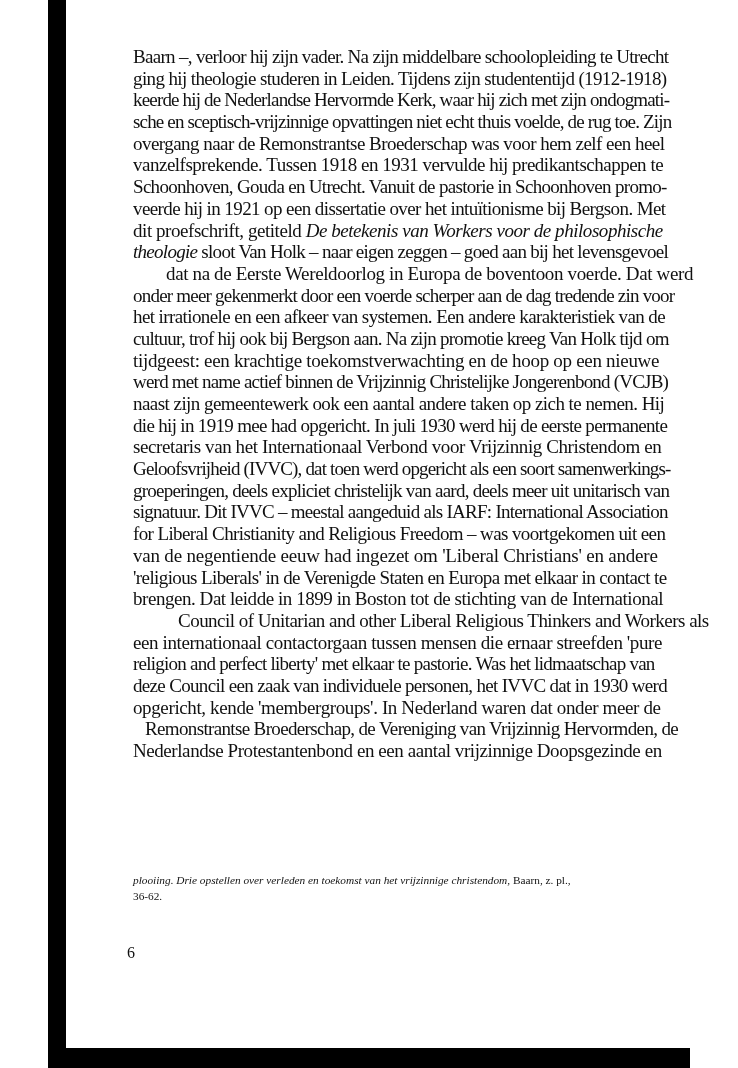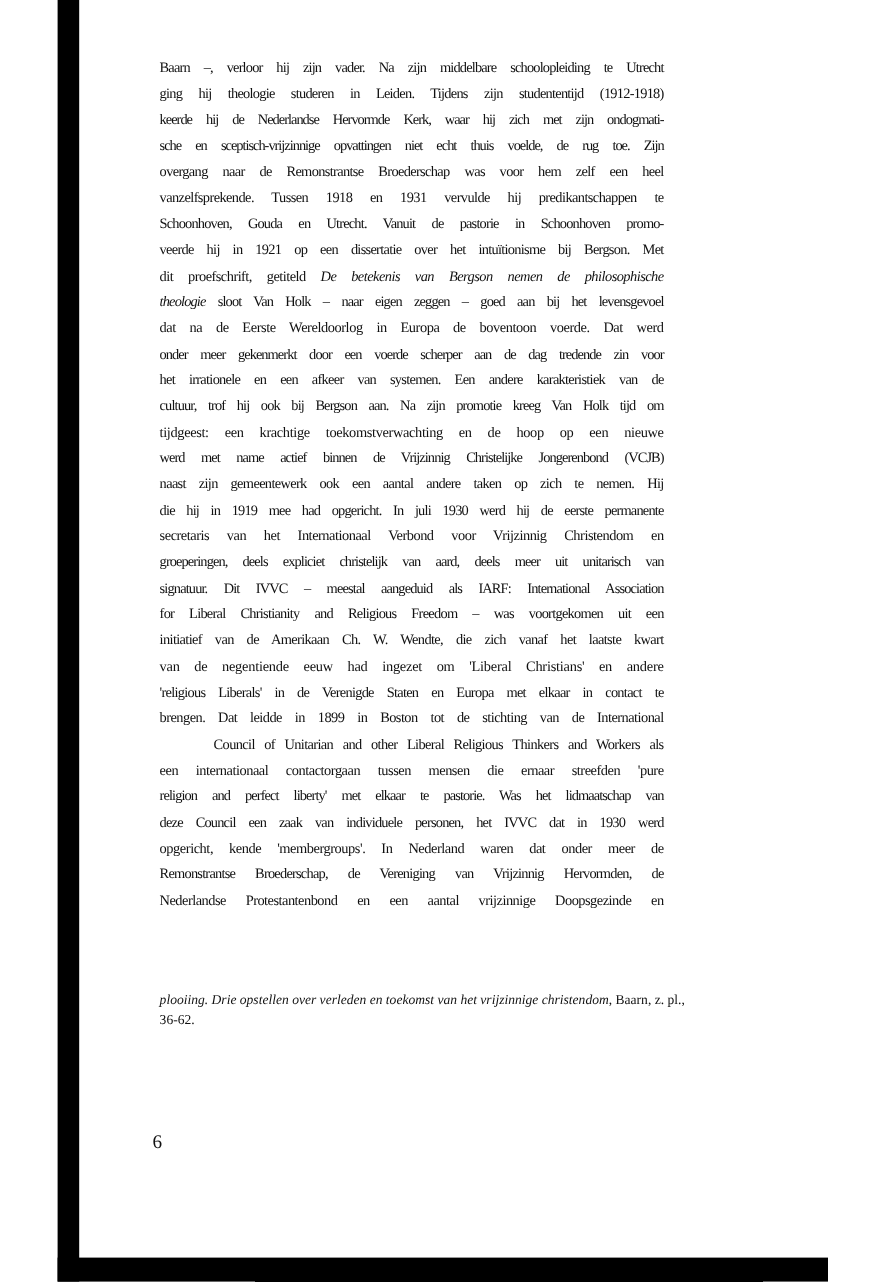--- a/index.html
+++ b/index.html
@@ -2,30 +2,30 @@
 <html><head>
 <meta charset="utf-8">
 <style>
   html, body { margin: 0; padding: 0; background: #ffffff; }
   body { width: 738px; height: 1068px; position: relative; overflow: hidden; }
   .left-bar { position: absolute; left: 48px; top: 0; width: 18px; height: 1068px; background: #000; }
   .bottom-bar { position: absolute; left: 48px; top: 1048px; width: 642px; height: 20px; background: #000; }
   .page { position: absolute; left: 133px; top: 46px; width: 420px; }
   .body-text {
     font-family: "Liberation Serif", "DejaVu Serif", serif;
-    font-size: 12px;
+    font-size: 19px;
     line-height: 21.7px;
     color: #111;
     text-align: justify;
     text-align-last: justify;
     margin: 0;
   }
   .line { display: block; white-space: nowrap; text-align: justify; text-align-last: justify; height: 21.7px; overflow: visible; }
   .footnote {
-    position: absolute; left: 133px; top: 826px; width: 420px;
+    position: absolute; left: 133px; top: 872px; width: 420px;
     font-family: "Liberation Serif", "DejaVu Serif", serif;
     font-size: 11.3px; line-height: 16px; color: #111;
   }
   .footnote .fn-line { display: block; white-space: nowrap; }
   .footnote em { font-style: italic; }
   .page-number {
     position: absolute; left: 127px; top: 944px;
     font-family: "Liberation Serif", "DejaVu Serif", serif;
     font-size: 16px; color: #111;
   }
@@ -40,44 +40,44 @@
 <div class="page">
   <div class="body-text" id="body-text">
       <div class="line" style="white-space: nowrap; letter-spacing: -0.692308px;">Baarn –, verloor hij zijn vader. Na zijn middelbare schoolopleiding te Utrecht</div>
       <div class="line" style="white-space: nowrap; letter-spacing: -0.623377px;">ging hij theologie studeren in Leiden. Tijdens zijn studententijd (1912-1918)</div>
       <div class="line" style="white-space: nowrap; letter-spacing: -0.826667px;">keerde hij de Nederlandse Hervormde Kerk, waar hij zich met zijn ondogmati-</div>
       <div class="line" style="white-space: nowrap; letter-spacing: -0.841463px;">sche en sceptisch-vrijzinnige opvattingen niet echt thuis voelde, de rug toe. Zijn</div>
       <div class="line" style="white-space: nowrap; letter-spacing: -0.542857px;">overgang naar de Remonstrantse Broederschap was voor hem zelf een heel</div>
       <div class="line" style="white-space: nowrap; letter-spacing: -0.492958px;">vanzelfsprekende. Tussen 1918 en 1931 vervulde hij predikantschappen te</div>
       <div class="line" style="white-space: nowrap; letter-spacing: -0.690141px;">Schoonhoven, Gouda en Utrecht. Vanuit de pastorie in Schoonhoven promo-</div>
       <div class="line" style="white-space: nowrap; letter-spacing: -0.597403px;">veerde hij in 1921 op een dissertatie over het intuïtionisme bij Bergson. Met</div>
-      <div class="line" style="white-space: nowrap; letter-spacing: -0.445946px;"><span>dit proefschrift, getiteld </span><em>De betekenis van Bergson nemen de philosophische</em><span></span></div>
+      <div class="line" style="white-space: nowrap; letter-spacing: -0.445946px;"><span>dit proefschrift, getiteld </span><em>De betekenis van Workers voor de philosophische</em><span></span></div>
       <div class="line" style="white-space: nowrap; letter-spacing: -0.710526px;"><span></span><em>theologie</em><span> sloot Van Holk – naar eigen zeggen – goed aan bij het levensgevoel</span></div>
-      <div class="line" style="white-space: nowrap; letter-spacing: -0.362319px;">dat na de Eerste Wereldoorlog in Europa de boventoon voerde. Dat werd</div>
+      <div class="line" style="white-space: nowrap; letter-spacing: -0.362319px; margin-left: 33px;">dat na de Eerste Wereldoorlog in Europa de boventoon voerde. Dat werd</div>
       <div class="line" style="white-space: nowrap; letter-spacing: -0.786667px;">onder meer gekenmerkt door een voerde scherper aan de dag tredende zin voor</div>
       <div class="line" style="white-space: nowrap; letter-spacing: -0.592105px;">het irrationele en een afkeer van systemen. Een andere karakteristiek van de</div>
       <div class="line" style="white-space: nowrap; letter-spacing: -0.730769px;">cultuur, trof hij ook bij Bergson aan. Na zijn promotie kreeg Van Holk tijd om</div>
       <div class="line" style="white-space: nowrap; letter-spacing: -0.304348px;">tijdgeest: een krachtige toekomstverwachting en de hoop op een nieuwe</div>
       <div class="line" style="white-space: nowrap; letter-spacing: -0.783784px;">werd met name actief binnen de Vrijzinnig Christelijke Jongerenbond (VCJB)</div>
       <div class="line" style="white-space: nowrap; letter-spacing: -0.547945px;">naast zijn gemeentewerk ook een aantal andere taken op zich te nemen. Hij</div>
       <div class="line" style="white-space: nowrap; letter-spacing: -0.675325px;">die hij in 1919 mee had opgericht. In juli 1930 werd hij de eerste permanente</div>
       <div class="line" style="white-space: nowrap; letter-spacing: -0.402778px;">secretaris van het Internationaal Verbond voor Vrijzinnig Christendom en</div>
+      <div class="line" style="white-space: nowrap; letter-spacing: -0.842105px;">Geloofsvrijheid (IVVC), dat toen werd opgericht als een soort samenwerkings-</div>
       <div class="line" style="white-space: nowrap; letter-spacing: -0.753086px;">groeperingen, deels expliciet christelijk van aard, deels meer uit unitarisch van</div>
       <div class="line" style="white-space: nowrap; letter-spacing: -0.72px;">signatuur. Dit IVVC – meestal aangeduid als IARF: International Association</div>
       <div class="line" style="white-space: nowrap; letter-spacing: -0.616438px;">for Liberal Christianity and Religious Freedom – was voortgekomen uit een</div>
-      <div class="line" style="white-space: nowrap; letter-spacing: -0.533333px;">initiatief van de Amerikaan Ch. W. Wendte, die zich vanaf het laatste kwart</div>
       <div class="line" style="white-space: nowrap; letter-spacing: -0.202899px;">van de negentiende eeuw had ingezet om 'Liberal Christians' en andere</div>
       <div class="line" style="white-space: nowrap; letter-spacing: -0.602564px;">'religious Liberals' in de Verenigde Staten en Europa met elkaar in contact te</div>
       <div class="line" style="white-space: nowrap; letter-spacing: -0.453333px;">brengen. Dat leidde in 1899 in Boston tot de stichting van de International</div>
       <div class="line" style="white-space: nowrap; letter-spacing: -0.520548px; margin-left: 45px;">Council of Unitarian and other Liberal Religious Thinkers and Workers als</div>
       <div class="line" style="white-space: nowrap; letter-spacing: -0.39726px;">een internationaal contactorgaan tussen mensen die ernaar streefden 'pure</div>
       <div class="line" style="white-space: nowrap; letter-spacing: -0.759494px;">religion and perfect liberty' met elkaar te pastorie. Was het lidmaatschap van</div>
       <div class="line" style="white-space: nowrap; letter-spacing: -0.671233px;">deze Council een zaak van individuele personen, het IVVC dat in 1930 werd</div>
       <div class="line" style="white-space: nowrap; letter-spacing: -0.376812px;">opgericht, kende 'membergroups'. In Nederland waren dat onder meer de</div>
-      <div class="line" style="white-space: nowrap; letter-spacing: -0.647887px;">Remonstrantse Broederschap, de Vereniging van Vrijzinnig Hervormden, de</div>
+      <div class="line" style="white-space: nowrap; letter-spacing: -0.647887px; margin-left: 12px;">Remonstrantse Broederschap, de Vereniging van Vrijzinnig Hervormden, de</div>
       <div class="line" style="white-space: nowrap; letter-spacing: -0.428571px;">Nederlandse Protestantenbond en een aantal vrijzinnige Doopsgezinde en</div>
     </div>
 </div>
 
 <div class="footnote">
   <span class="fn-line"><em>plooiing. Drie opstellen over verleden en toekomst van het vrijzinnige christendom</em><span>, Baarn, z. pl.,</span></span>
   <span class="fn-line">36-62.</span>
 </div>
 
 <div class="page-number">6</div>

